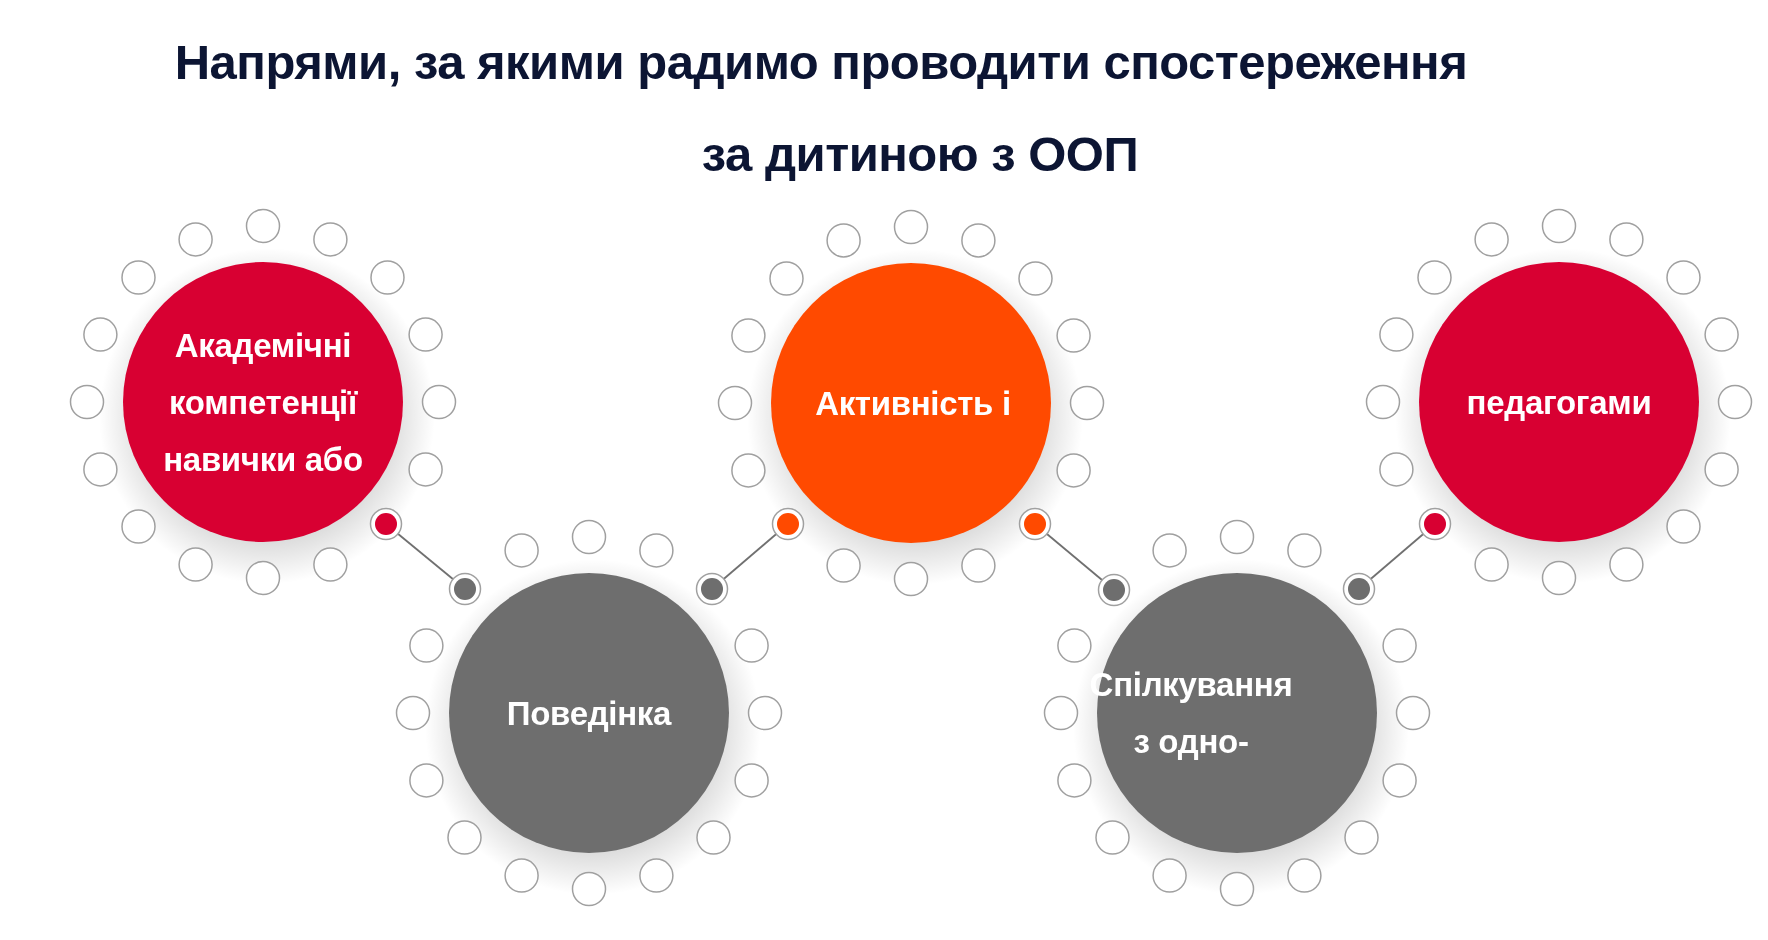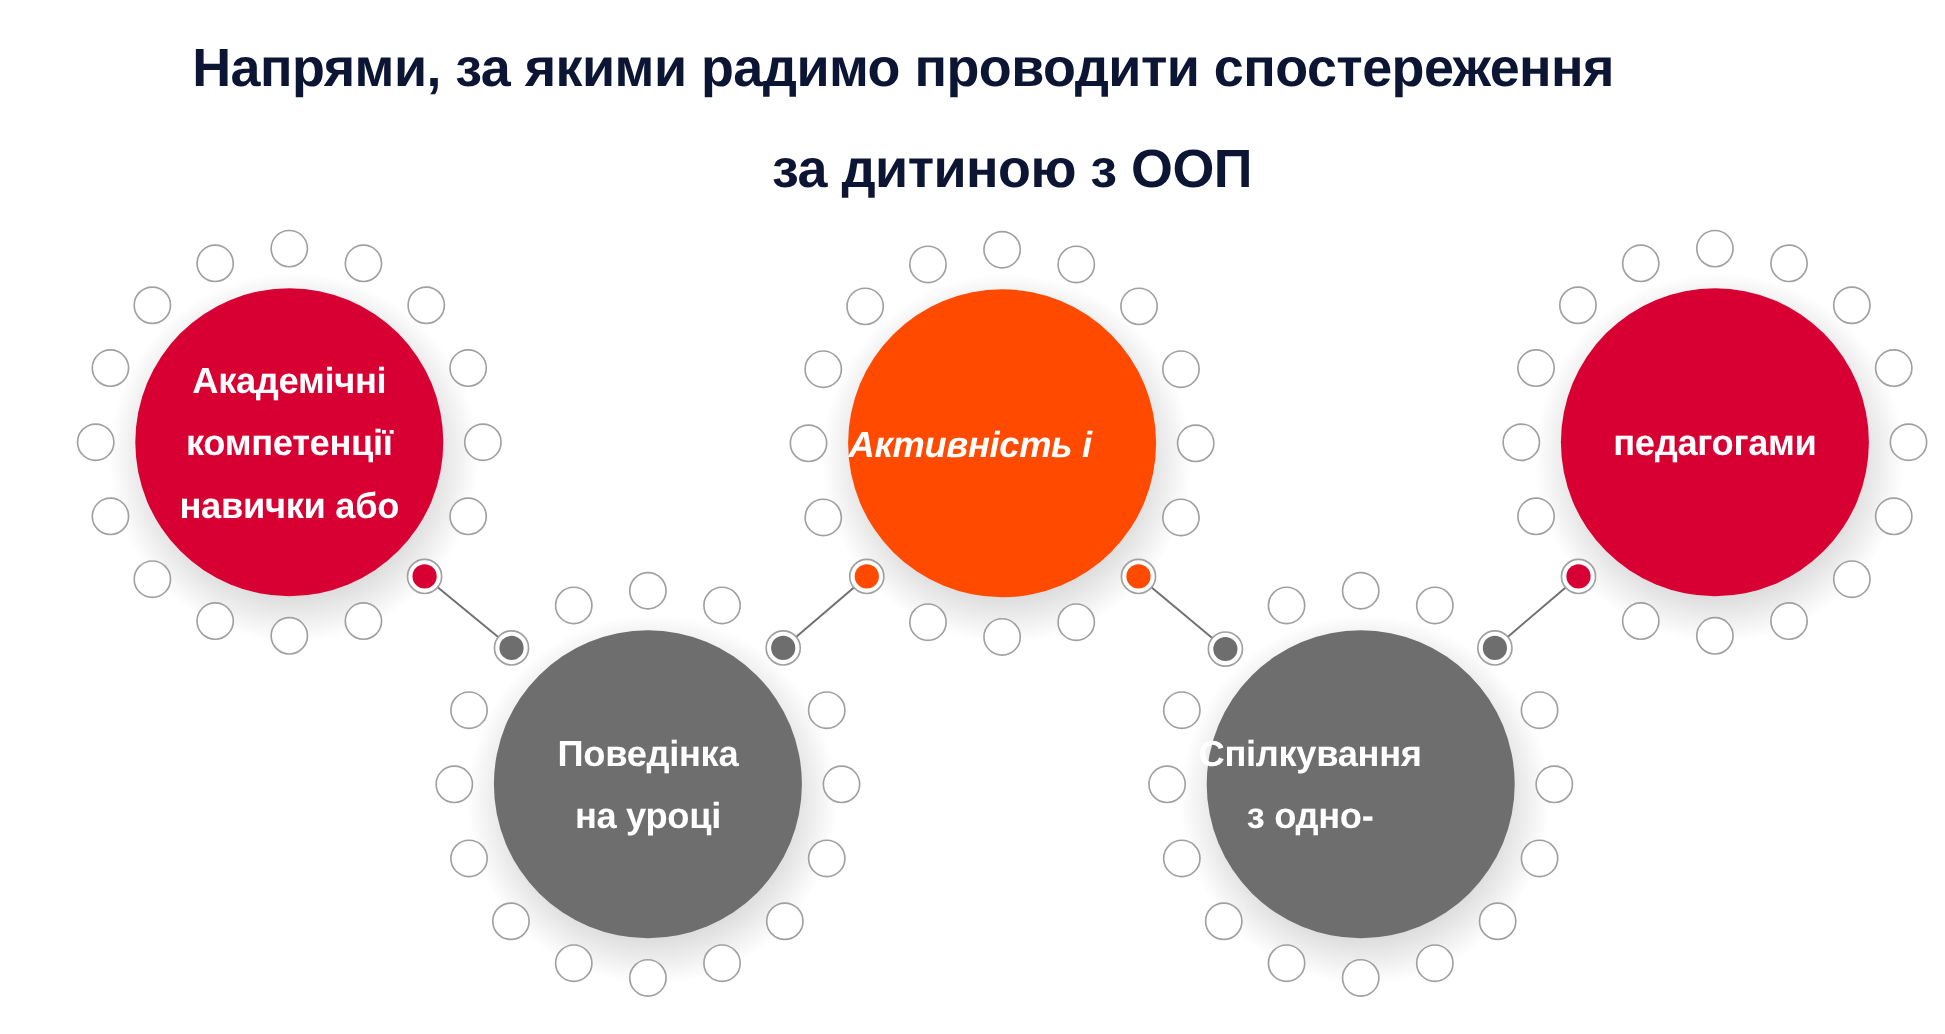--- a/index.html
+++ b/index.html
@@ -150,24 +150,23 @@
     <div class="node-label" style="left: 123px; top: 262px;">
       <div>
         <span>Академічні</span>
         <span>компетенції</span>
         <span>навички або</span>
       </div>
     </div>
     <div class="node-label" style="left: 449px; top: 573px;">
       <div>
         <span>Поведінка</span>
-        <span>на уроці</span>
       </div>
     </div>
-    <div class="node-label" style="left: 742px; top: 263px; font-style: italic;">
+    <div class="node-label" style="left: 773px; top: 263px;">
       <div>
         <span>Активність і</span>
       </div>
     </div>
     <div class="node-label" style="left: 1051px; top: 573px; align-items: center;">
       <div>
         <span>Спілкування</span>
         <span>з одно-</span>
       </div>
     </div>

